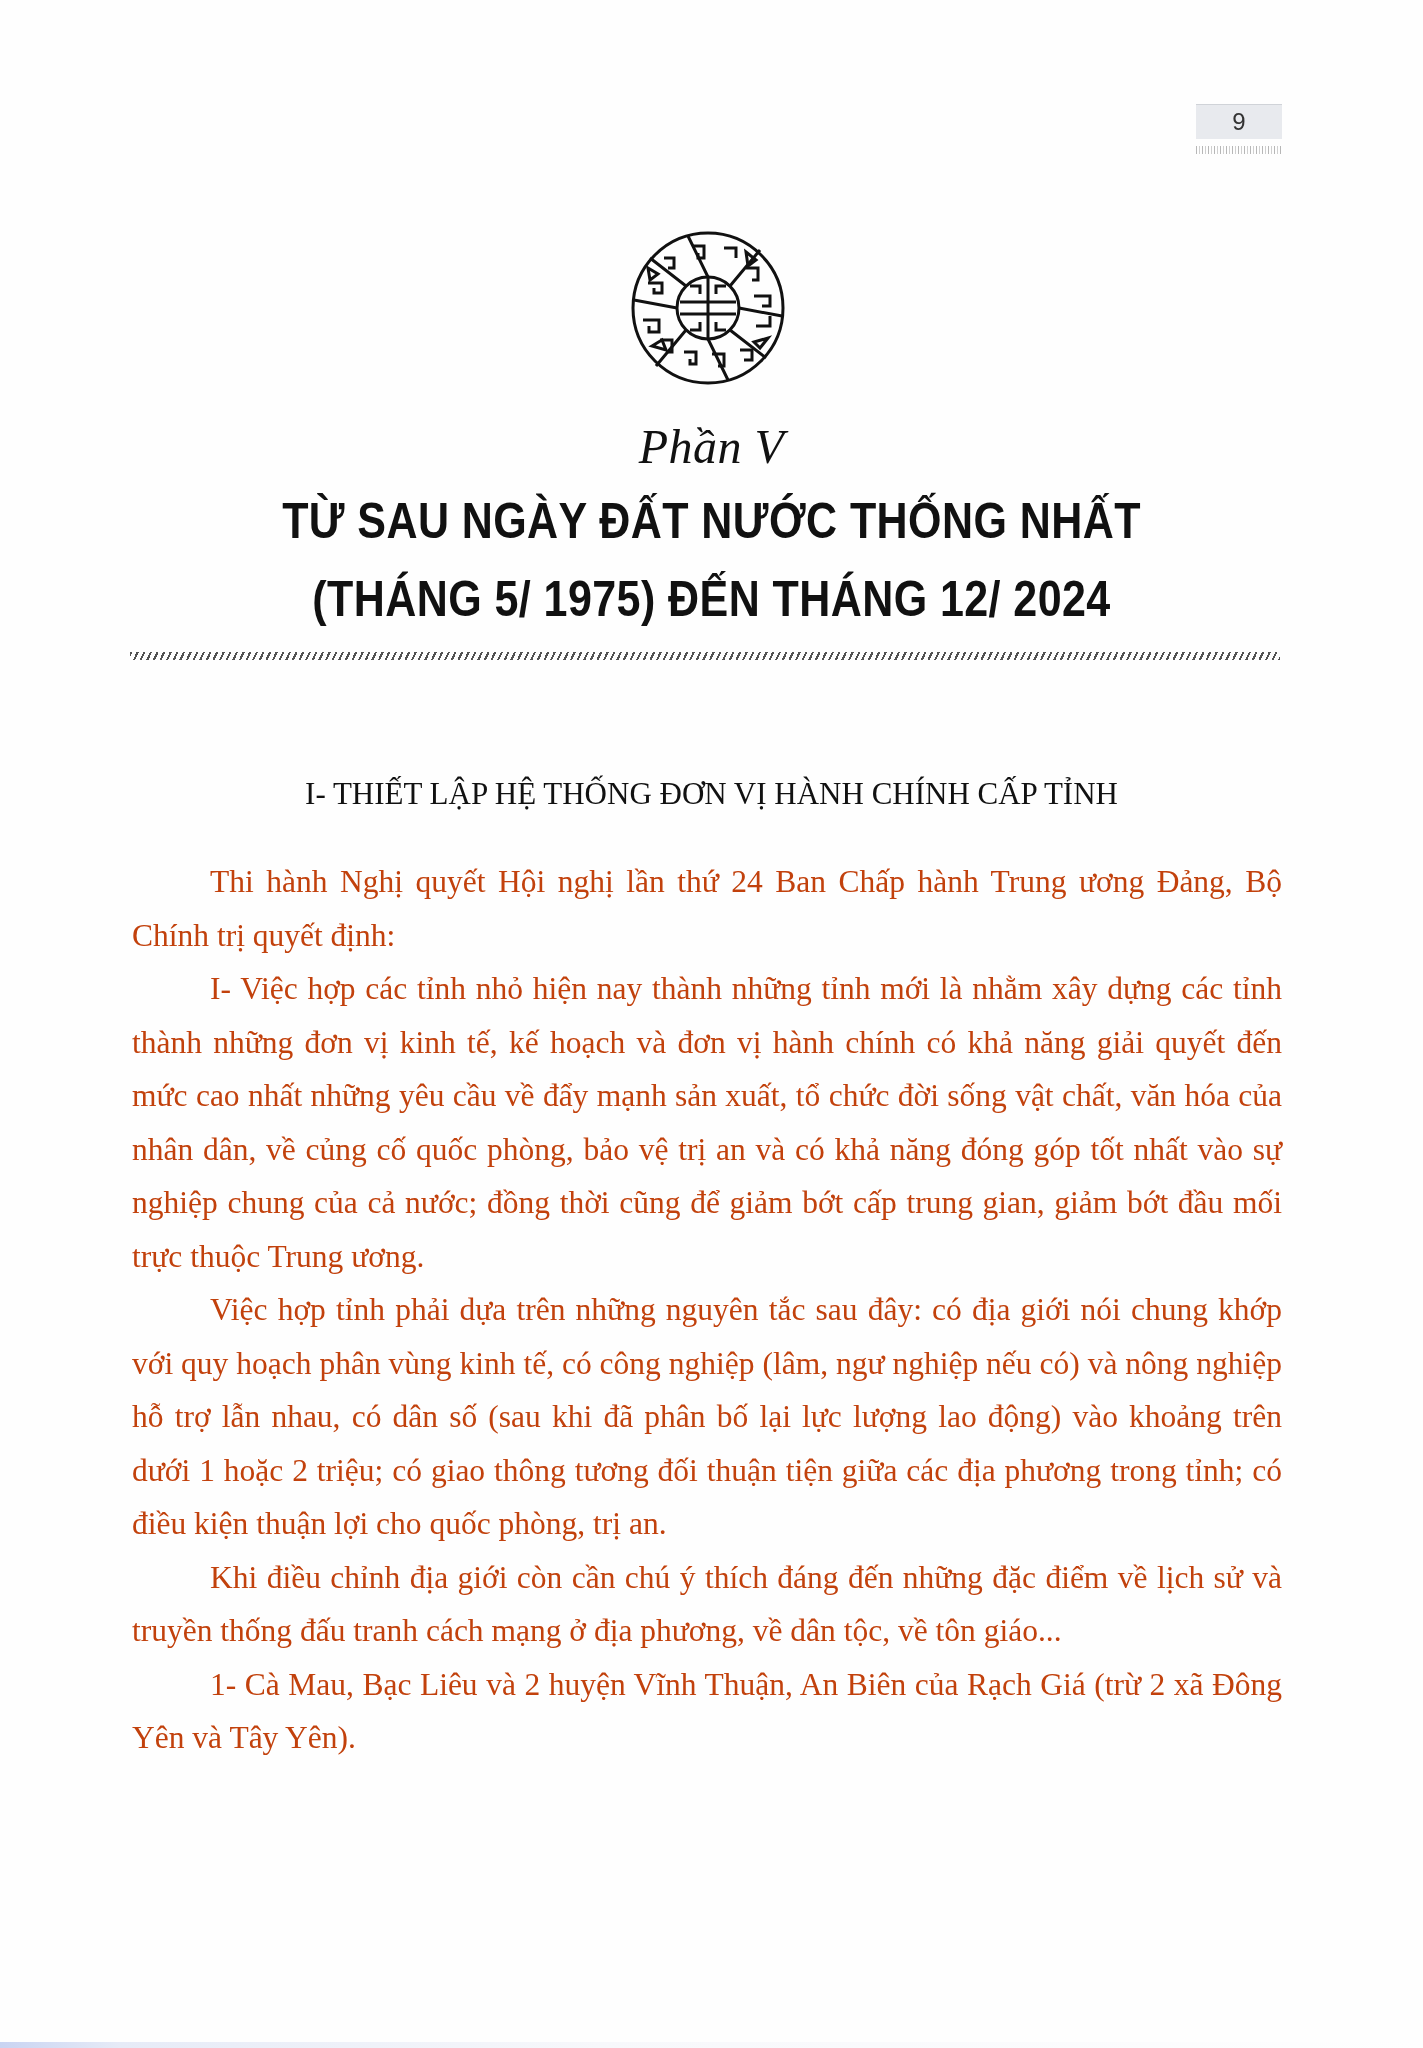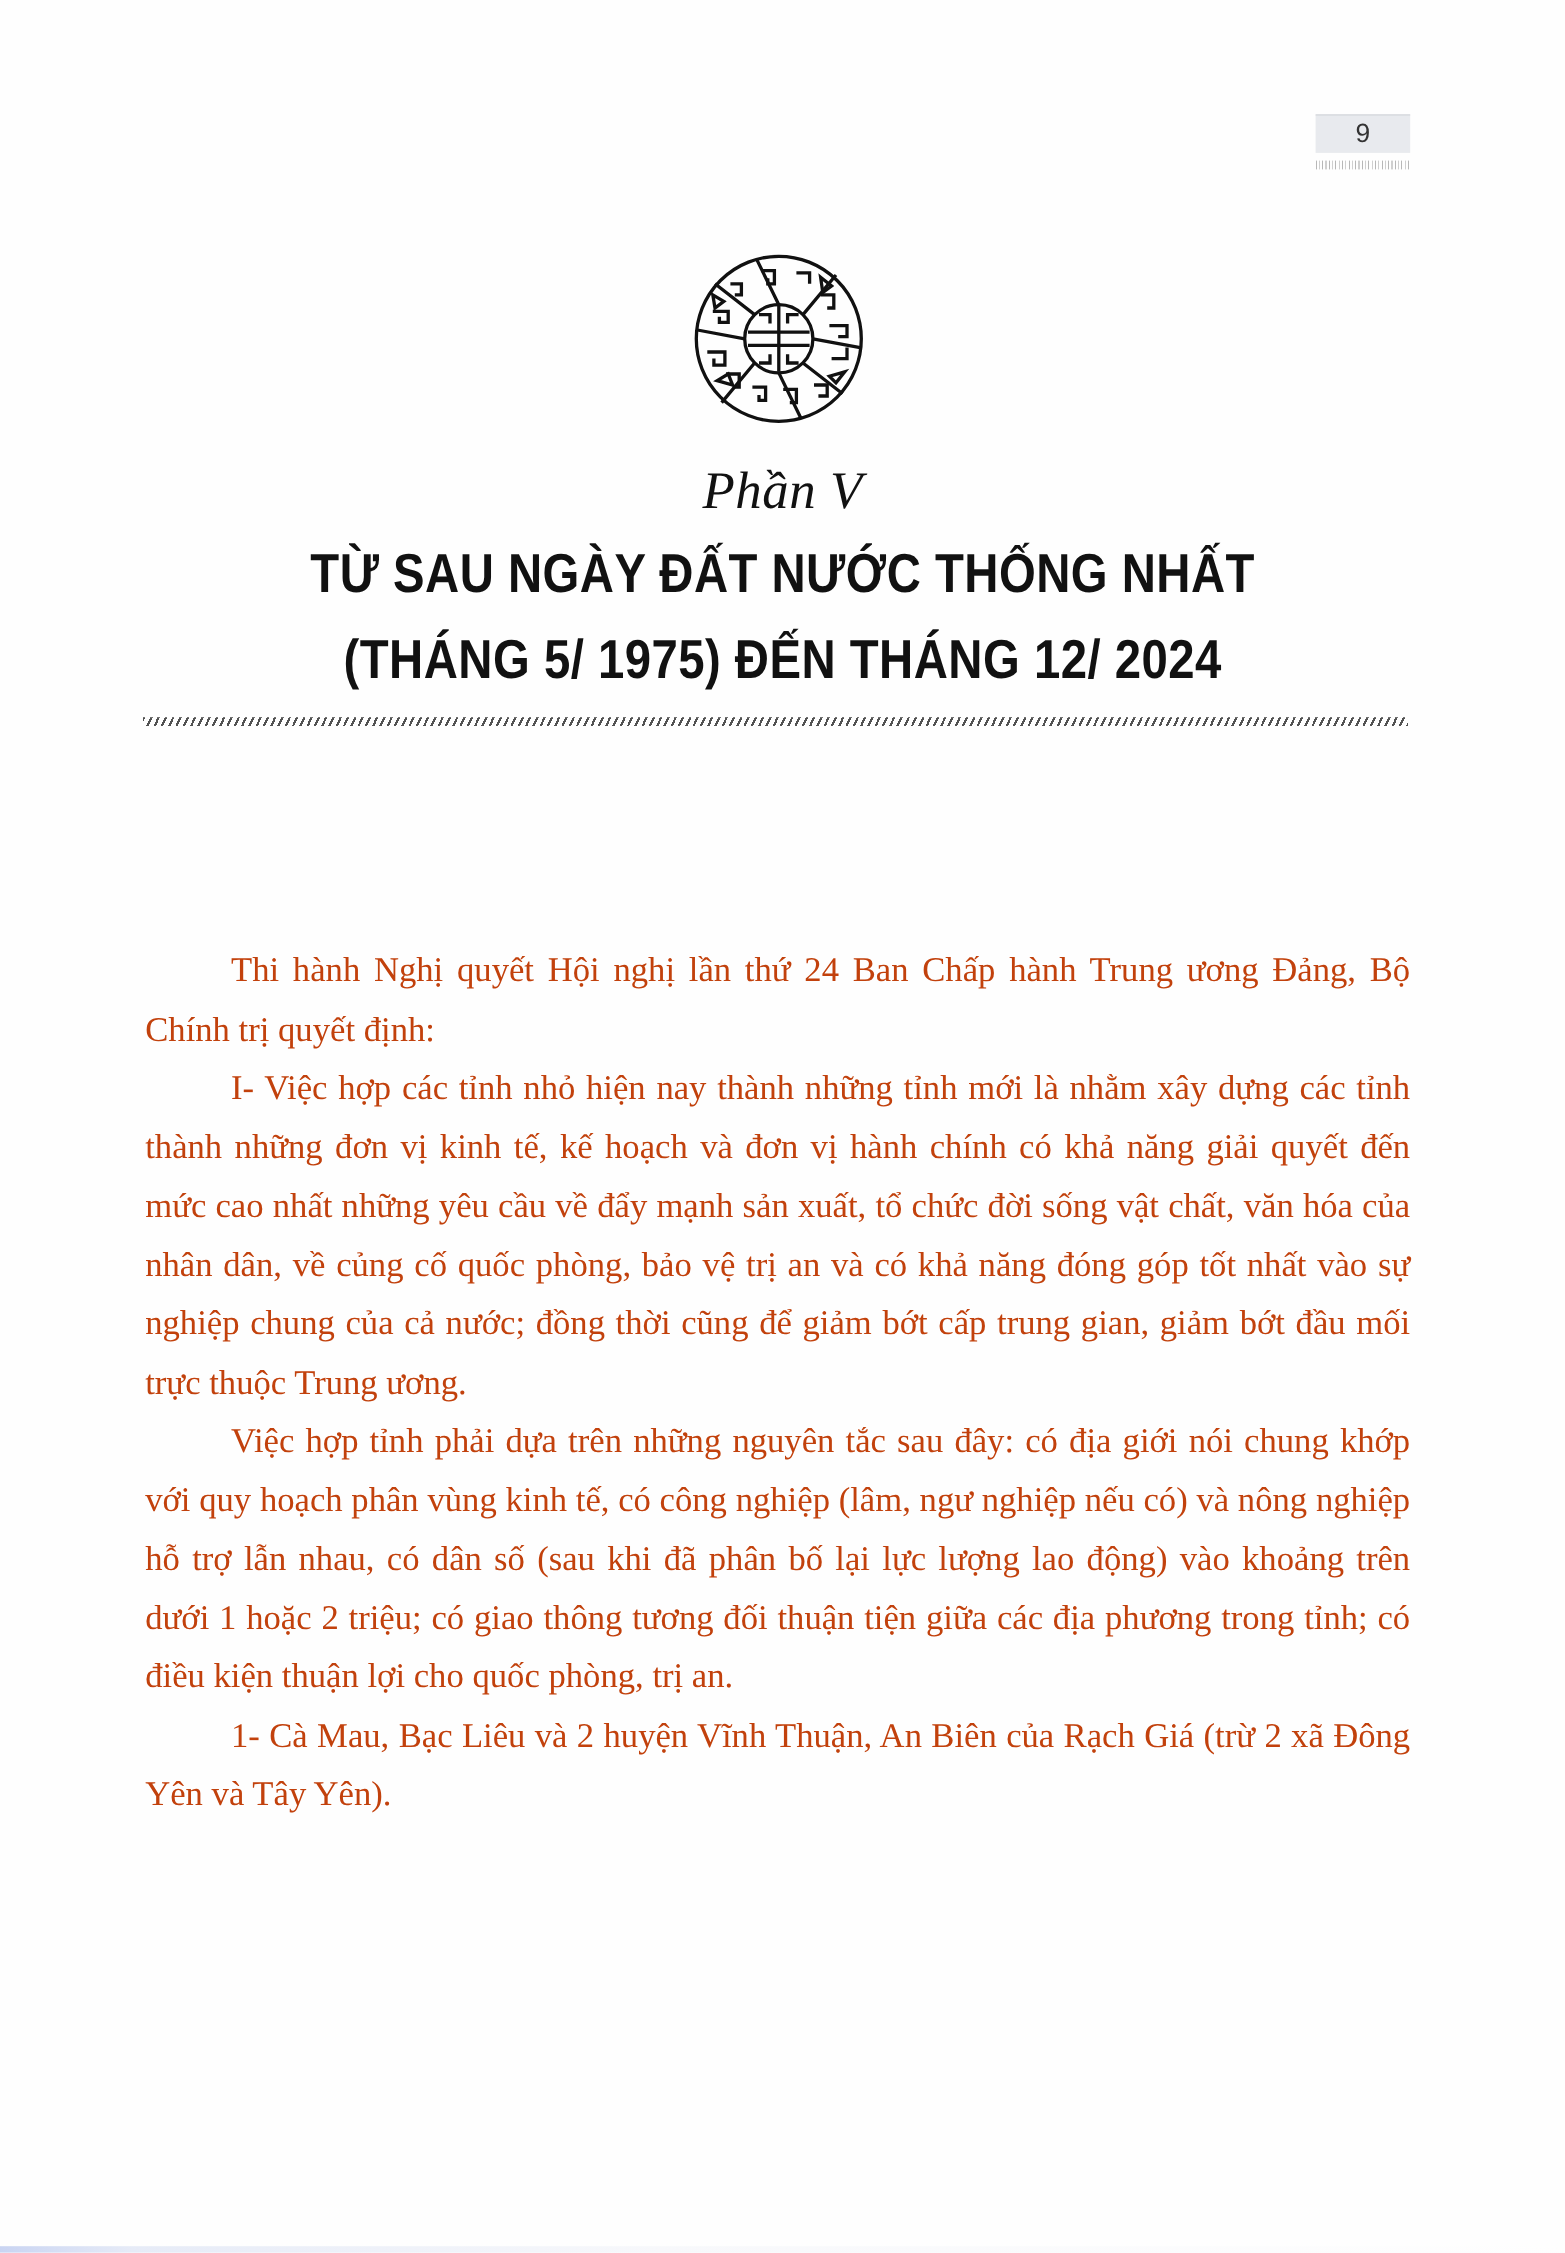--- a/index.html
+++ b/index.html
@@ -173,22 +173,24 @@
     </g>
   </svg>
 
   <div class="part-label">Phần V</div>
 
   <div class="title title-line-1">TỪ SAU NGÀY ĐẤT NƯỚC THỐNG NHẤT</div>
   <div class="title title-line-2">(THÁNG 5/ 1975) ĐẾN THÁNG 12/ 2024</div>
 
   <div class="divider"></div>
 
+  <div class="section-heading">I- THIẾT LẬP HỆ THỐNG ĐƠN VỊ HÀNH CHÍNH CẤP TỈNH</div>
 
   <div class="body-text">
     <p>Thi hành Nghị quyết Hội nghị lần thứ 24 Ban Chấp hành Trung ương Đảng, Bộ Chính trị quyết định:</p>
     <p>I- Việc hợp các tỉnh nhỏ hiện nay thành những tỉnh mới là nhằm xây dựng các tỉnh thành những đơn vị kinh tế, kế hoạch và đơn vị hành chính có khả năng giải quyết đến mức cao nhất những yêu cầu về đẩy mạnh sản xuất, tổ chức đời sống vật chất, văn hóa của nhân dân, về củng cố quốc phòng, bảo vệ trị an và có khả năng đóng góp tốt nhất vào sự nghiệp chung của cả nước; đồng thời cũng để giảm bớt cấp trung gian, giảm bớt đầu mối trực thuộc Trung ương.</p>
     <p>Việc hợp tỉnh phải dựa trên những nguyên tắc sau đây: có địa giới nói chung khớp với quy hoạch phân vùng kinh tế, có công nghiệp (lâm, ngư nghiệp nếu có) và nông nghiệp hỗ trợ lẫn nhau, có dân số (sau khi đã phân bố lại lực lượng lao động) vào khoảng trên dưới 1 hoặc 2 triệu; có giao thông tương đối thuận tiện giữa các địa phương trong tỉnh; có điều kiện thuận lợi cho quốc phòng, trị an.</p>
+    <p>Khi điều chỉnh địa giới còn cần chú ý thích đáng đến những đặc điểm về lịch sử và truyền thống đấu tranh cách mạng ở địa phương, về dân tộc, về tôn giáo...</p>
     <p>1- Cà Mau, Bạc Liêu và 2 huyện Vĩnh Thuận, An Biên của Rạch Giá (trừ 2 xã Đông Yên và Tây Yên).</p>
   </div>
 
   <div class="bottom-shadow"></div>
 </div>
 
 </body></html>

